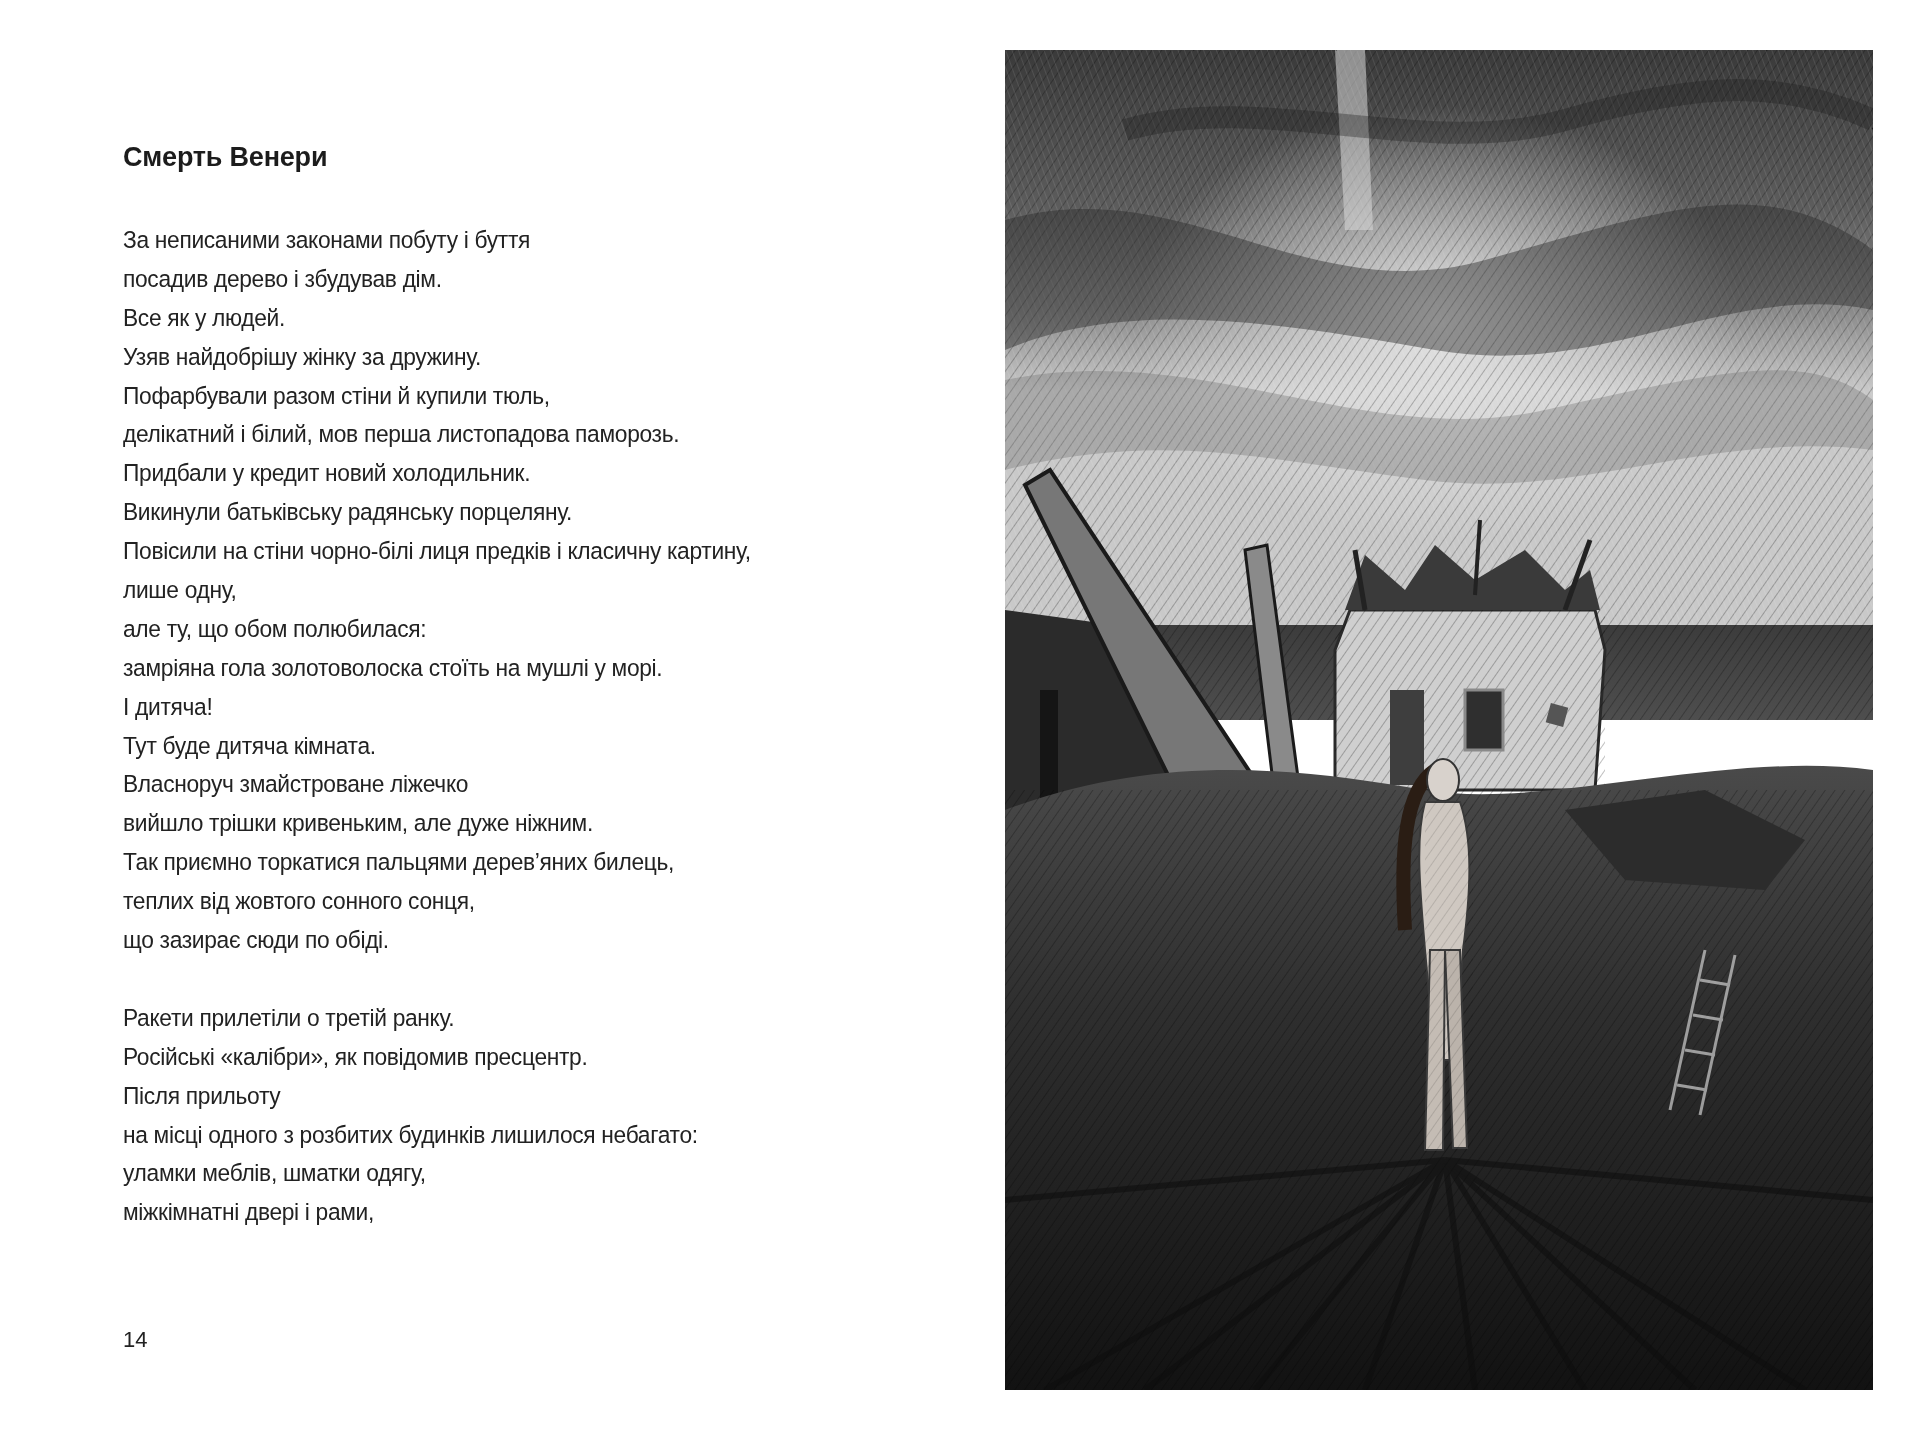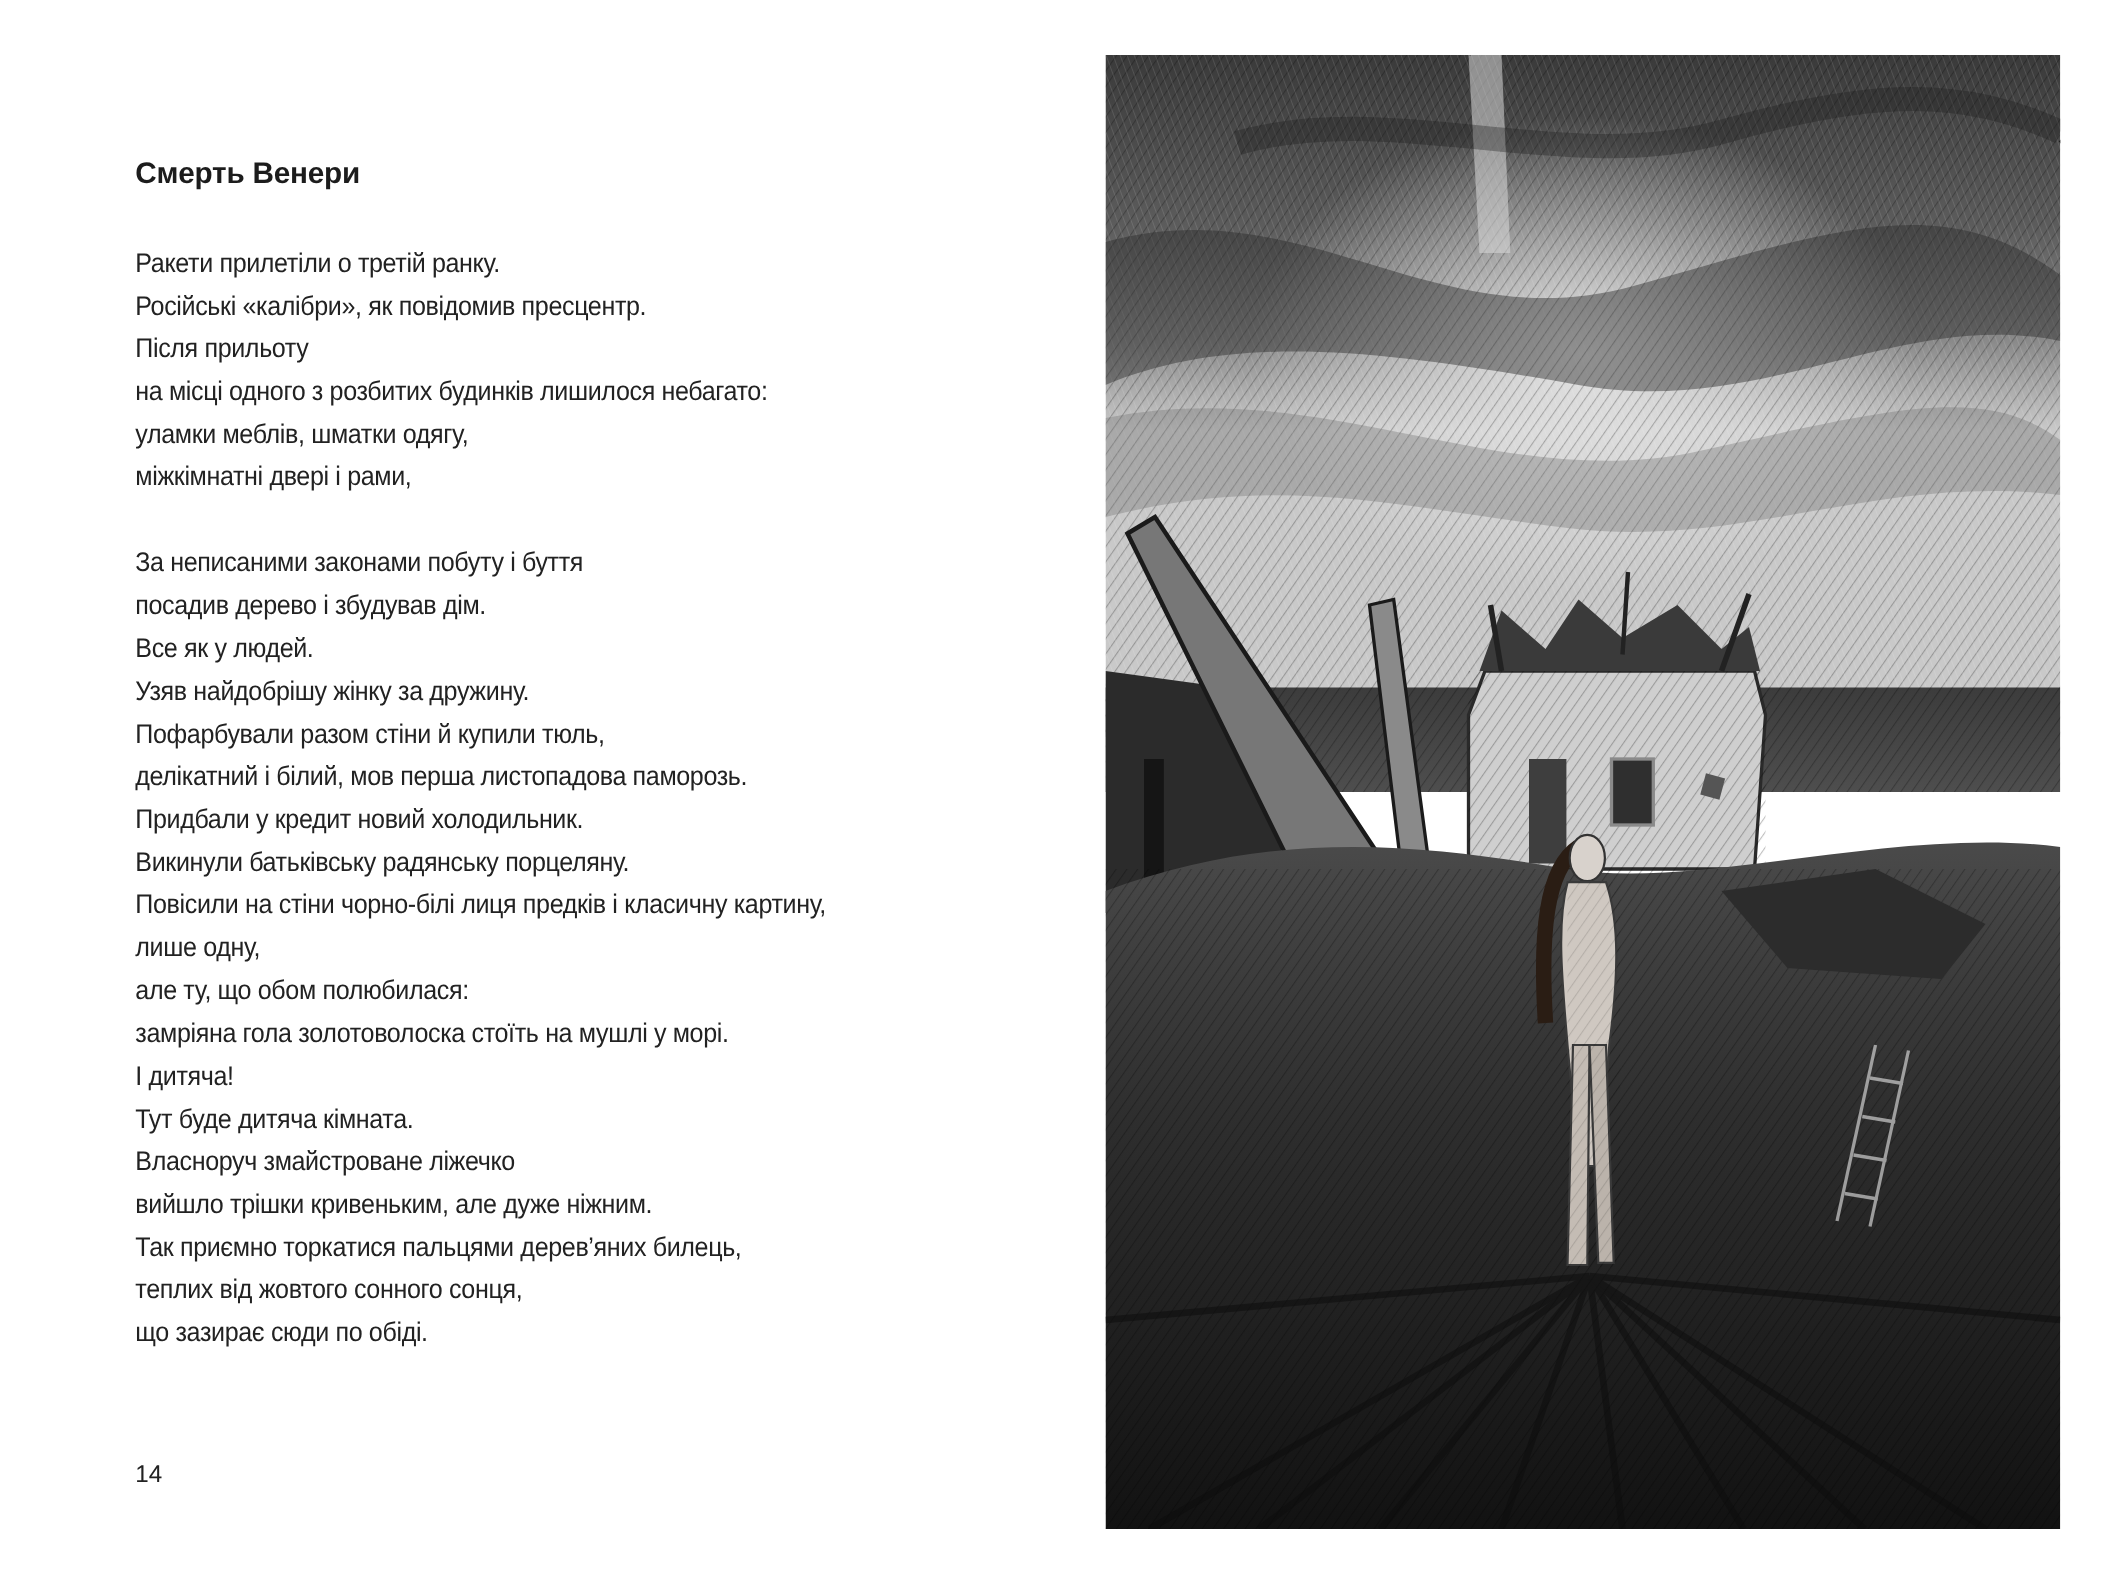--- a/index.html
+++ b/index.html
@@ -82,48 +82,48 @@
     display: block;
   }
 </style>
 </head>
 <body>
 
 <div class="page-left">
   <h1 class="poem-title">Смерть Венери</h1>
 
   <div class="poem-body">
-    <div class="stanza">
-      <span class="poem-line">Ракети прилетіли о третій ранку.</span>
-      <span class="poem-line">Російські «калібри», як повідомив пресцентр.</span>
-      <span class="poem-line">Після прильоту</span>
-      <span class="poem-line">на місці одного з розбитих будинків лишилося небагато:</span>
-      <span class="poem-line">уламки меблів, шматки одягу,</span>
-      <span class="poem-line">міжкімнатні двері і рами,</span>
-    </div>
     <div class="stanza">
       <span class="poem-line">За неписаними законами побуту і буття</span>
       <span class="poem-line">посадив дерево і збудував дім.</span>
       <span class="poem-line">Все як у людей.</span>
       <span class="poem-line">Узяв найдобрішу жінку за дружину.</span>
       <span class="poem-line">Пофарбували разом стіни й купили тюль,</span>
       <span class="poem-line">делікатний і білий, мов перша листопадова паморозь.</span>
       <span class="poem-line">Придбали у кредит новий холодильник.</span>
       <span class="poem-line">Викинули батьківську радянську порцеляну.</span>
       <span class="poem-line">Повісили на стіни чорно-білі лиця предків і класичну картину,</span>
       <span class="poem-line">лише одну,</span>
       <span class="poem-line">але ту, що обом полюбилася:</span>
       <span class="poem-line">замріяна гола золотоволоска стоїть на мушлі у морі.</span>
       <span class="poem-line">І дитяча!</span>
       <span class="poem-line">Тут буде дитяча кімната.</span>
       <span class="poem-line">Власноруч змайстроване ліжечко</span>
       <span class="poem-line">вийшло трішки кривеньким, але дуже ніжним.</span>
       <span class="poem-line">Так приємно торкатися пальцями дерев’яних билець,</span>
       <span class="poem-line">теплих від жовтого сонного сонця,</span>
       <span class="poem-line">що зазирає сюди по обіді.</span>
+    </div>
+    <div class="stanza">
+      <span class="poem-line">Ракети прилетіли о третій ранку.</span>
+      <span class="poem-line">Російські «калібри», як повідомив пресцентр.</span>
+      <span class="poem-line">Після прильоту</span>
+      <span class="poem-line">на місці одного з розбитих будинків лишилося небагато:</span>
+      <span class="poem-line">уламки меблів, шматки одягу,</span>
+      <span class="poem-line">міжкімнатні двері і рами,</span>
     </div>
   </div>
 
   <div class="page-number">14</div>
 </div>
 
 <div class="page-right">
   <div class="illustration" role="img" aria-label="Pencil drawing: a nude golden-haired Venus figure stands in a field of dark grass before a ruined house with a broken roof, a fallen tree and the sea under a swirling stormy sky">
     <svg viewBox="0 0 868 1340" preserveAspectRatio="none" xmlns="http://www.w3.org/2000/svg">
       <defs>

